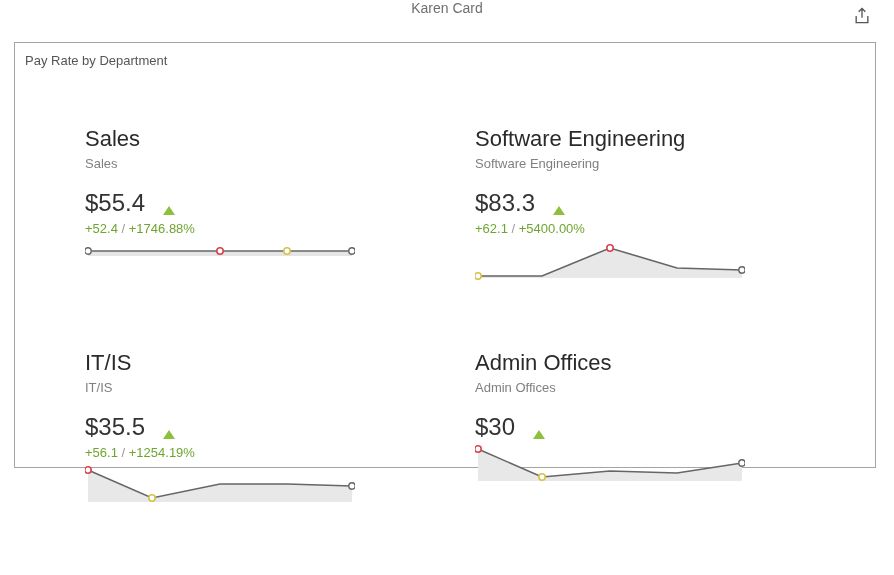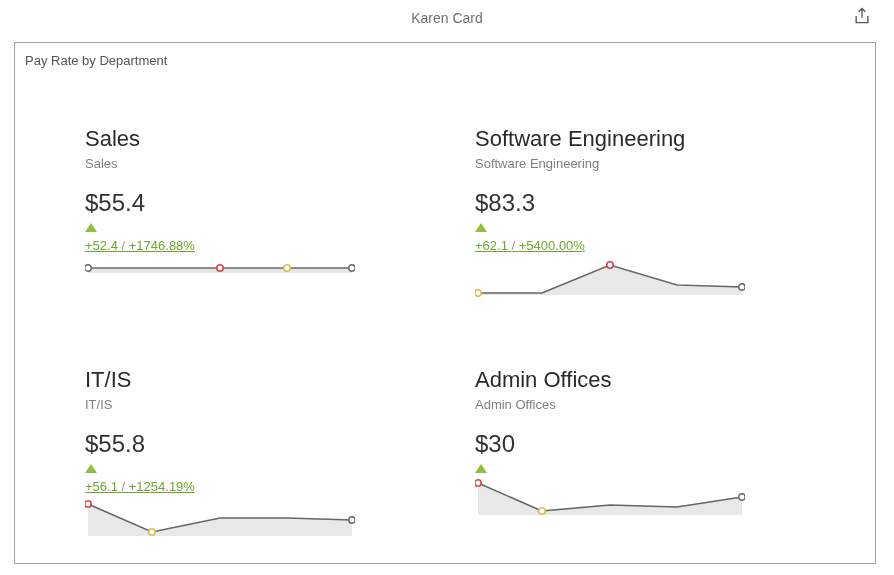--- a/index.html
+++ b/index.html
@@ -6,21 +6,21 @@
   body {
     font-family: "Segoe UI", Arial, sans-serif;
     background: #fff;
     width: 894px;
     height: 575px;
     overflow: hidden;
     position: relative;
   }
   .header {
     display: flex;
-    align-items: center;
+    align-items: flex-start;
     justify-content: center;
     height: 36px;
     position: relative;
     padding: 0 2px;
   }
   .header-title {
     color: #6f6f6f;
     font-size: 14px;
     font-weight: 400;
   }
@@ -29,21 +29,21 @@
     right: 20px;
     top: 6px;
     width: 22px;
     height: 22px;
     cursor: pointer;
     color: #555;
   }
   .card {
     margin: 6px 18px 0 14px;
     border: 1px solid #a4a4a4;
-    height: 522px;
+    height: 426px;
     position: relative;
     padding-top: 6px;
   }
   .card-title {
     font-size: 13px;
     color: #555;
     padding: 4px 10px 8px 10px;
   }
   .grid {
     display: grid;
@@ -58,43 +58,41 @@
     font-weight: 400;
     margin-bottom: 4px;
   }
   .kpi-sub {
     font-size: 13px;
     color: #808080;
     margin-bottom: 18px;
   }
   .kpi-value-row {
     display: flex;
-    align-items: flex-start;
-    gap: 6px;
+    align-items: flex-end;
+    gap: 18px;
     margin-bottom: 4px;
-    flex-direction: column;
   }
   .kpi-value {
     font-size: 24px;
     color: #333;
     font-weight: 400;
   }
   .tri-up {
     width: 0; height: 0;
     border-left: 6px solid transparent;
     border-right: 6px solid transparent;
     border-bottom: 9px solid #8fbf3f;
     display: inline-block;
     margin-bottom: 2px;
   }
   .kpi-change {
     font-size: 13px;
     color: #6fa52f;
     margin-bottom: 6px;
-    text-decoration: underline;
   }
   .kpi-change .sep { color: #999; }
   .spark {
     width: 270px;
     height: 38px;
     display: block;
   }
 </style>
 </head>
 <body>
@@ -153,21 +151,21 @@
         <circle cx="3" cy="34" r="3.2" fill="#fff" stroke="#d7c24a" stroke-width="1.6"></circle>
         <circle cx="135" cy="6" r="3.2" fill="#fff" stroke="#d9434e" stroke-width="1.6"></circle>
         <circle cx="267" cy="28" r="3.2" fill="#fff" stroke="#666" stroke-width="1.4"></circle>
       </svg>
     </div>
 
     <div class="kpi">
       <div class="kpi-title">IT/IS</div>
       <div class="kpi-sub">IT/IS</div>
       <div class="kpi-value-row">
-        <span class="kpi-value">$55.8</span>
+        <span class="kpi-value">$35.5</span>
         <span class="tri-up"></span>
       </div>
       <div class="kpi-change">
         <span>+56.1</span>
         <span class="sep"> / </span>
         <span>+1254.19%</span>
       </div>
       <svg class="spark" viewBox="0 0 270 38">
         <polygon points="3,4 67,32 135,18 202,18 267,20 267,36 3,36" fill="#e8e8e8"></polygon>
         <polyline points="3,4 67,32 135,18 202,18 267,20" fill="none" stroke="#666" stroke-width="1.6"></polyline>

